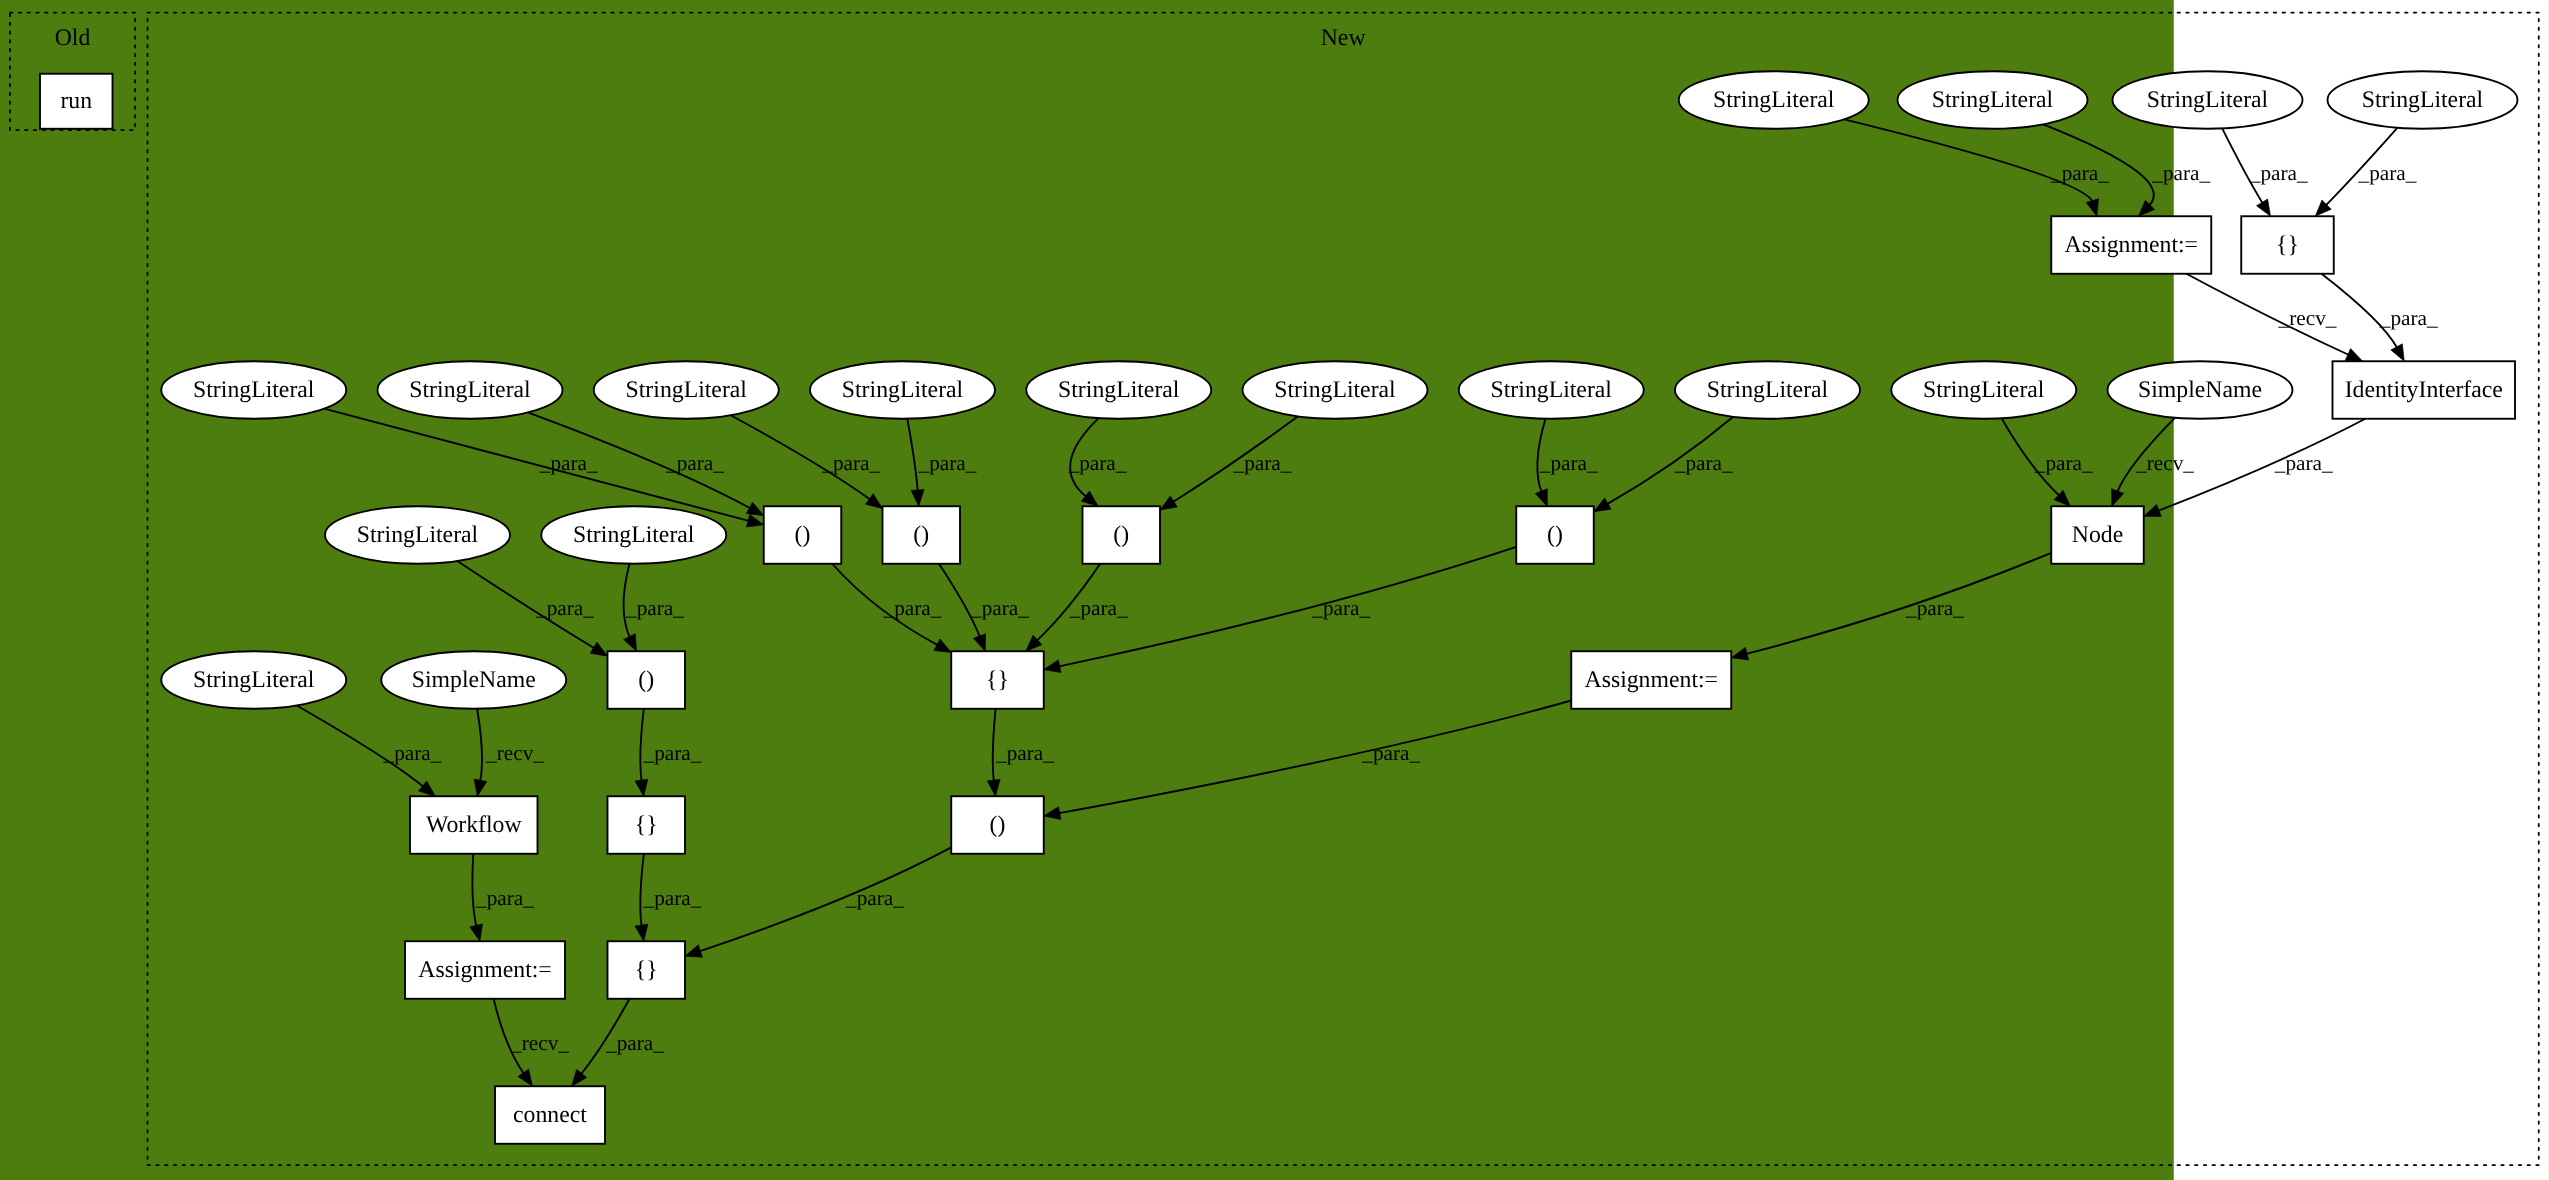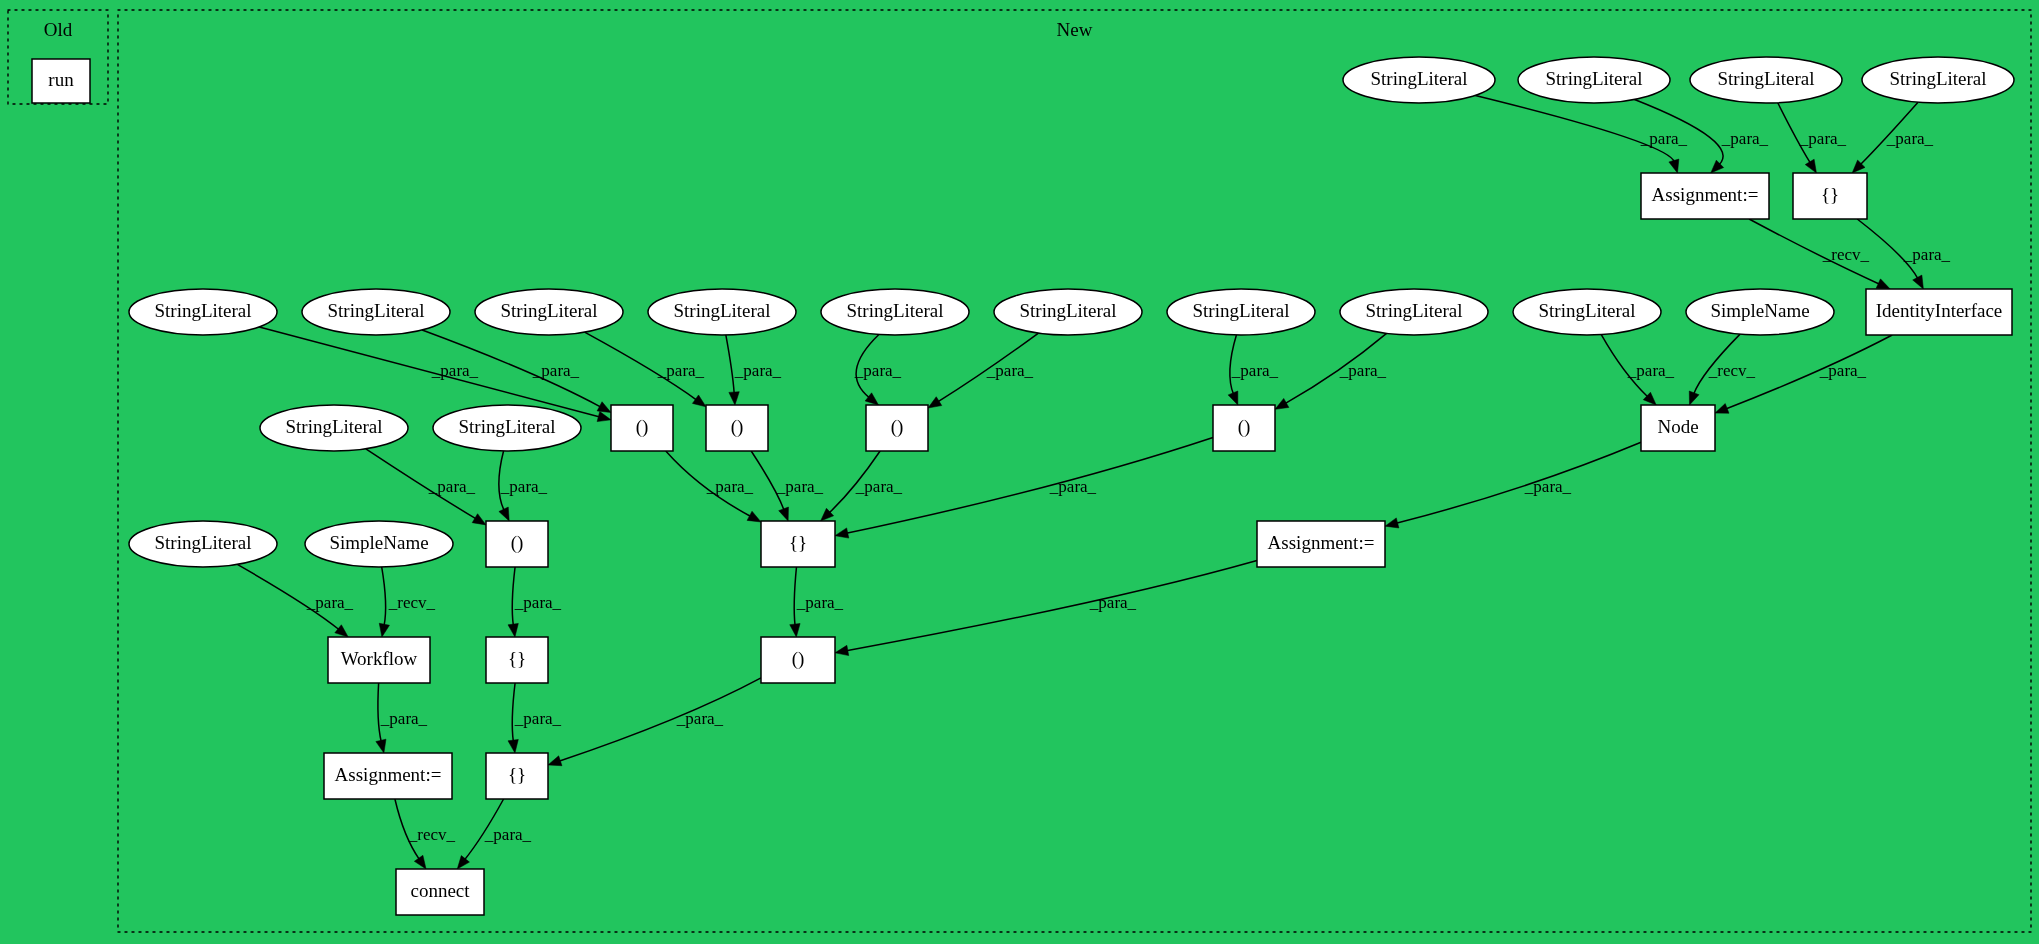--- a/index.html
+++ b/index.html
@@ -2,23 +2,23 @@
 <html><head>
 <meta charset="utf-8">
 <style>
   html, body {
     margin: 0;
     padding: 0;
     background: #ffffff;
   }
   #canvas-wrap {
     position: relative;
-    width: 2039px;
+    width: 1739px;
     height: 944px;
-    background: #22c55e;
+    background: #4d7c0f;
     font-family: "Liberation Serif", "DejaVu Serif", serif;
   }
   svg#graph {
     display: block;
     width: 2039px;
     height: 944px;
   }
   .cluster-rect {
     fill: none;
     stroke: #000000;

